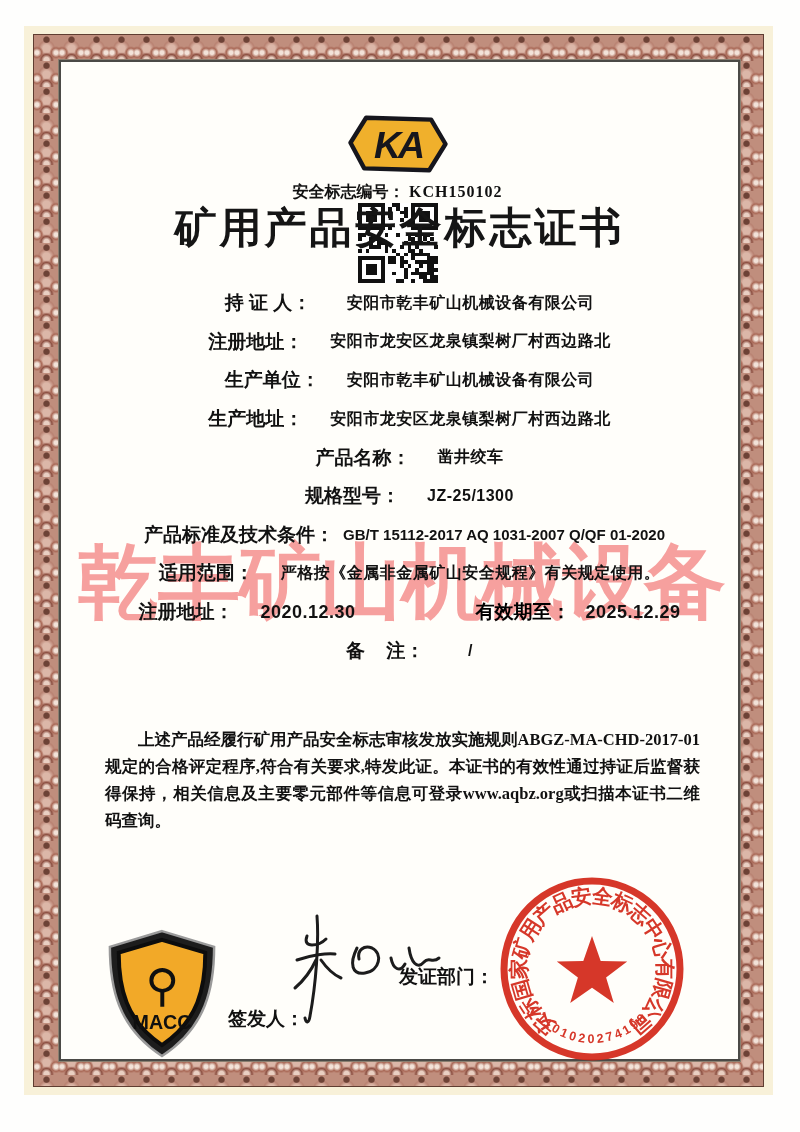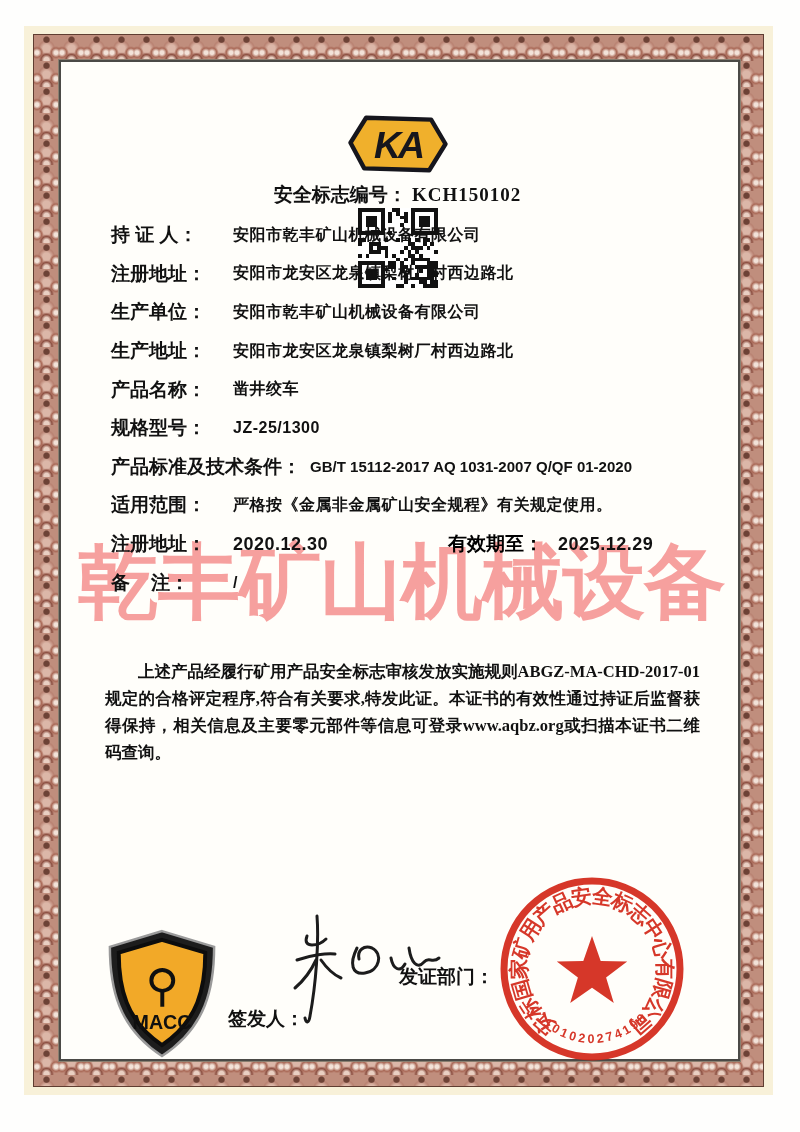--- a/index.html
+++ b/index.html
@@ -35,29 +35,29 @@
   }
   .watermark{
     position:absolute;left:16px;top:466px;z-index:1;
     font-size:82px;font-weight:bold;letter-spacing:-1px;white-space:nowrap;
     color:#ef4444;opacity:.5;
     font-family:"Liberation Sans",sans-serif;pointer-events:none;
   }
   .content{position:relative;z-index:2;height:100%;}
   .header{display:flex;align-items:center;margin:44px 48px 0 44px;height:82px;flex-direction:column;}
   .ka-badge{width:100px;height:76px;flex:0 0 auto;}
-  .mark-number{flex:1;text-align:center;font-size:19px;font-weight:bold;color:#111;}
+  .mark-number{flex:1;text-align:center;font-size:16px;font-weight:bold;color:#111;}
   .mark-number .num{font-family:"Liberation Serif",serif;letter-spacing:1px;}
   .qr{width:80px;height:80px;flex:0 0 auto;}
   .title{
     margin-top:12px;text-align:center;font-size:42px;font-weight:bold;
     letter-spacing:3px;color:#151515;font-family:"Liberation Serif",serif;
   }
   .fields{margin:28px 30px 0 50px;}
-  .frow{display:flex;align-items:center;height:38.6px;}
+  .frow{display:flex;align-items:center;height:38.6px;justify-content:center;}
   .flabel{flex:0 0 122px;font-size:19px;font-weight:bold;color:#111;white-space:pre;}
   .fvalue{
     font-size:16px;font-weight:bold;color:#111;
     font-family:Liberation Sans, sans-serif;letter-spacing:.5px;
   }
   .frow.wide .flabel{flex:0 0 auto;margin-right:9px;}
   .frow.wide .fvalue{font-size:15.5px;letter-spacing:0;font-family:"Liberation Sans",sans-serif;transform:scaleX(.97);transform-origin:left;}
   .frow.dates .fvalue{font-family:"Liberation Sans",sans-serif;font-size:18px;}
   .frow.dates .mid{flex:0 0 120px;}
   .frow.dates .flabel2{flex:0 0 110px;font-size:19px;font-weight:bold;white-space:pre;}
@@ -209,20 +209,21 @@
               <rect x="14" y="0" width="7" height="7" fill="#111111"></rect>
               <rect x="15" y="1" width="5" height="5" fill="#ffffff"></rect>
               <rect x="16" y="2" width="3" height="3" fill="#111111"></rect>
               <rect x="0" y="14" width="7" height="7" fill="#111111"></rect>
               <rect x="1" y="15" width="5" height="5" fill="#ffffff"></rect>
               <rect x="2" y="16" width="3" height="3" fill="#111111"></rect>
             </g>
         </svg>
       </div>
 
+      <div class="title">矿用产品安全标志证书</div>
 
       <div class="fields">
         <div class="frow">
           <span class="flabel">持 证 人：</span>
           <span class="fvalue">安阳市乾丰矿山机械设备有限公司</span>
         </div>
         <div class="frow">
           <span class="flabel">注册地址：</span>
           <span class="fvalue">安阳市龙安区龙泉镇梨树厂村西边路北</span>
         </div>

